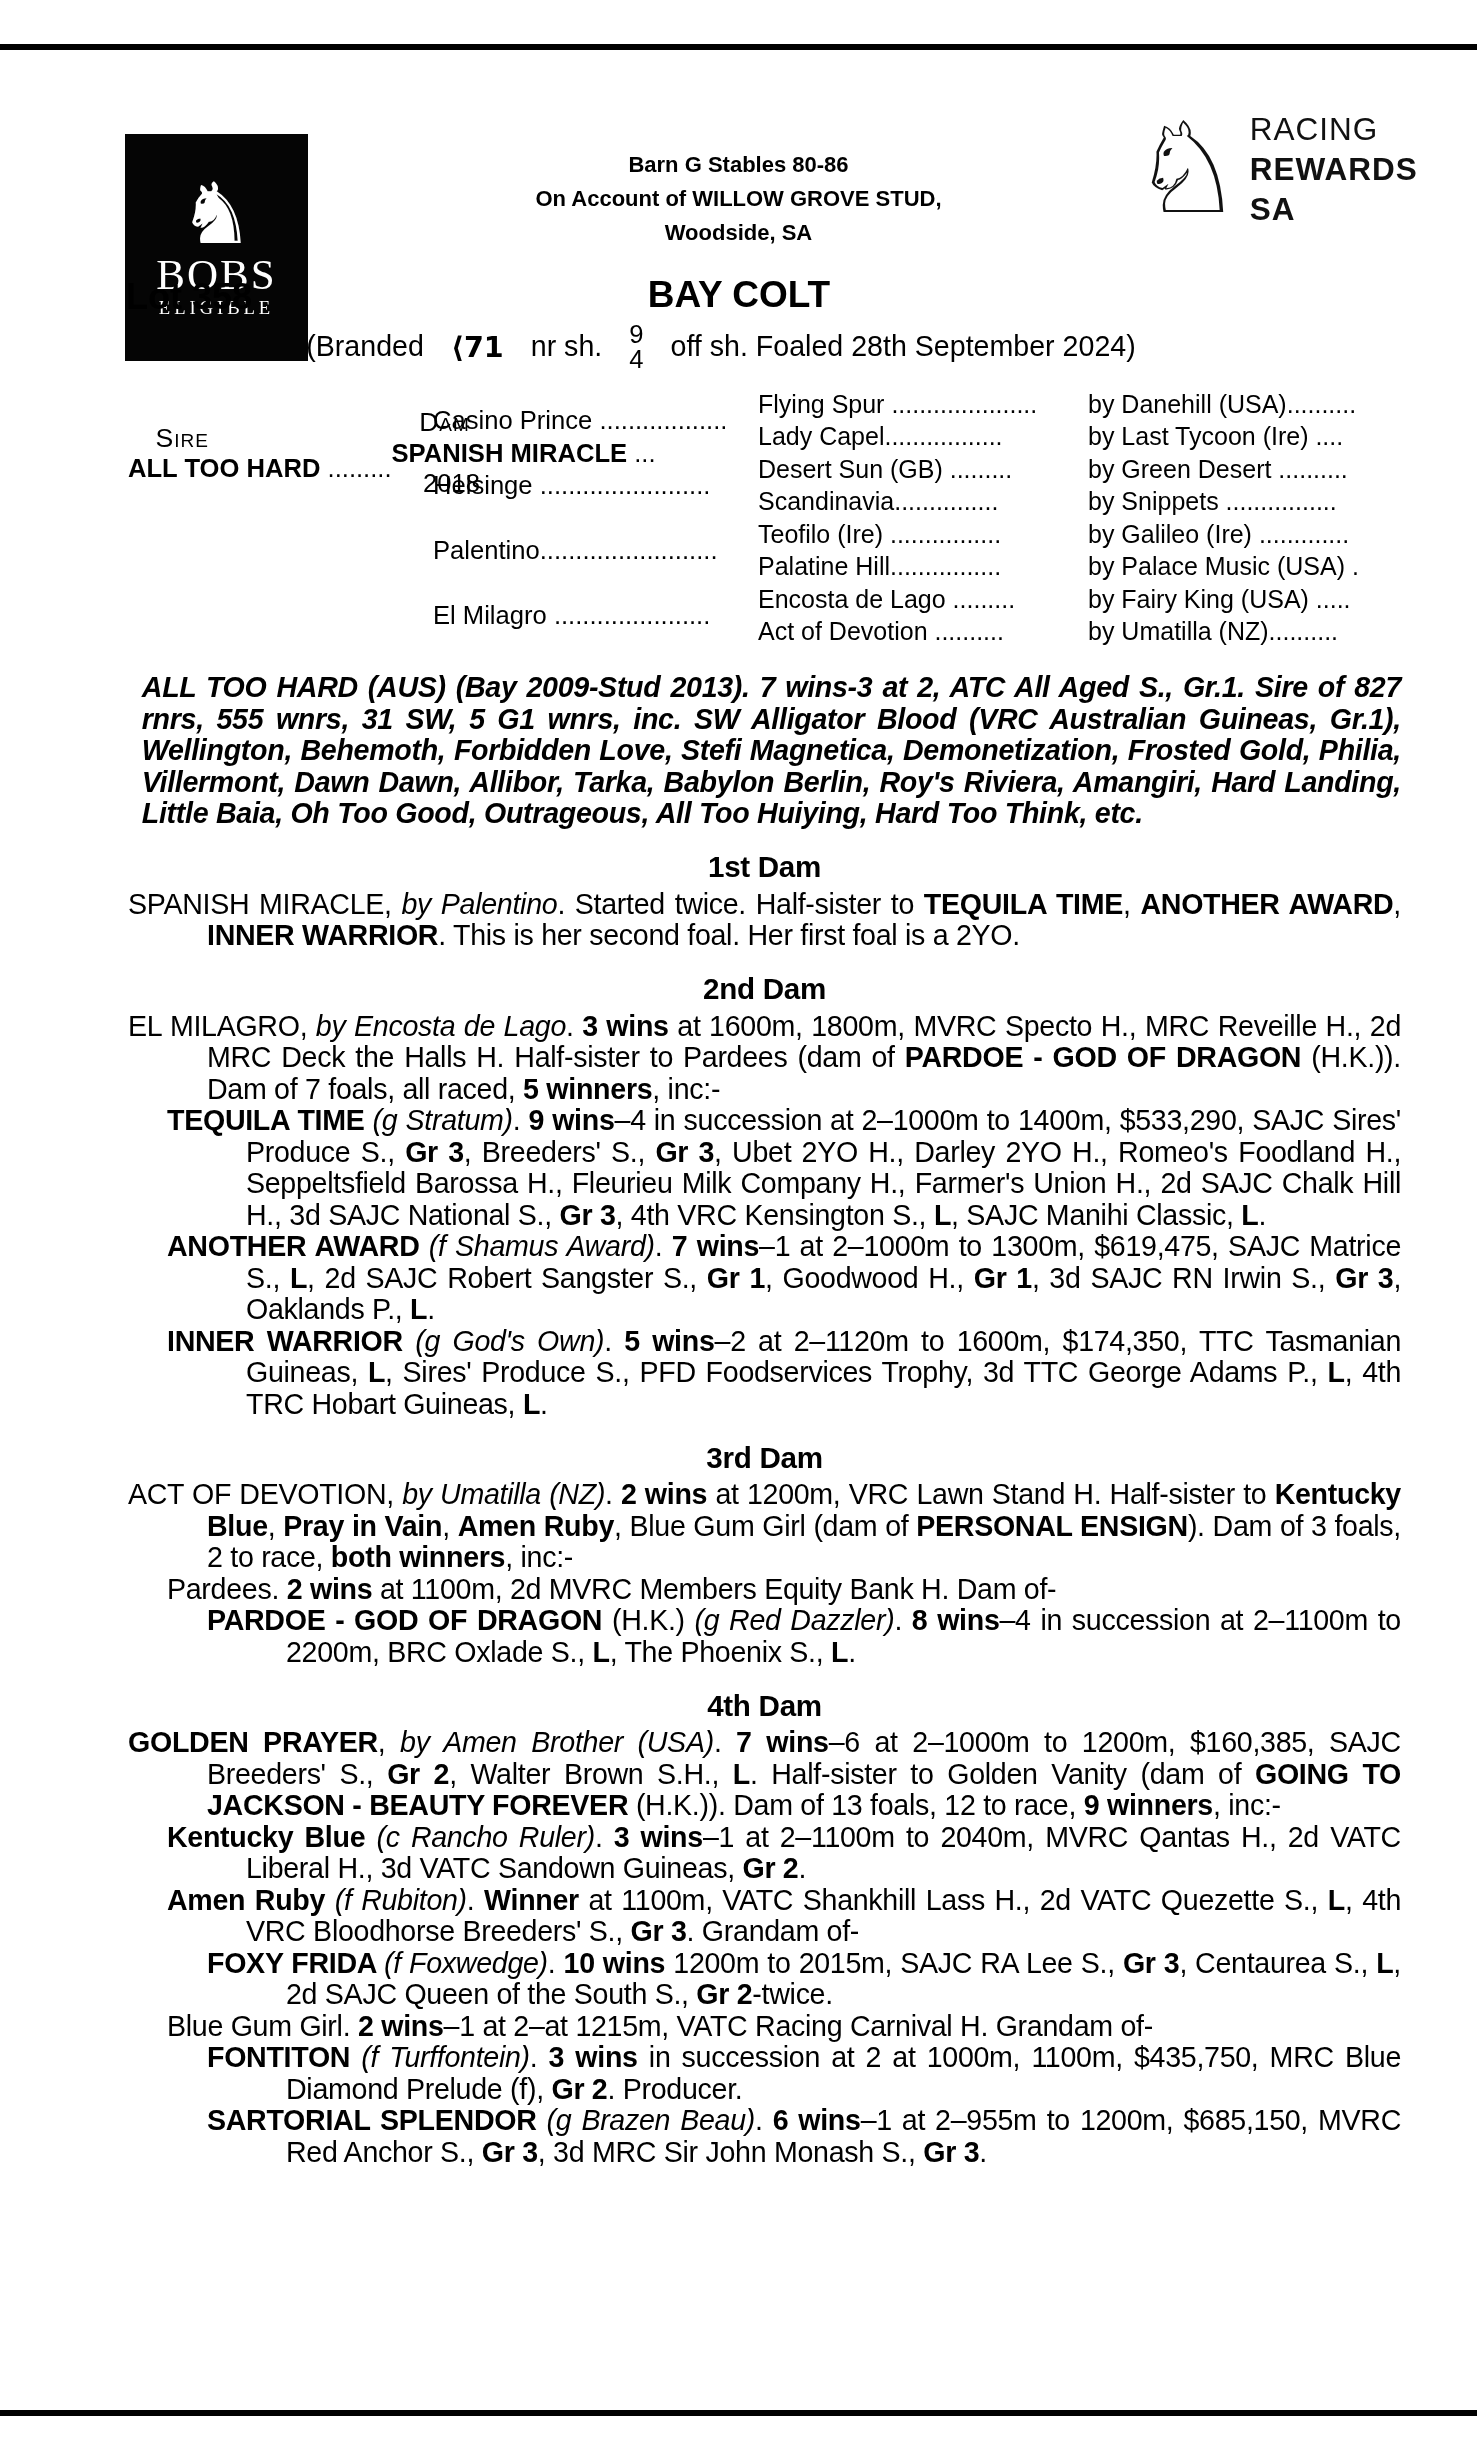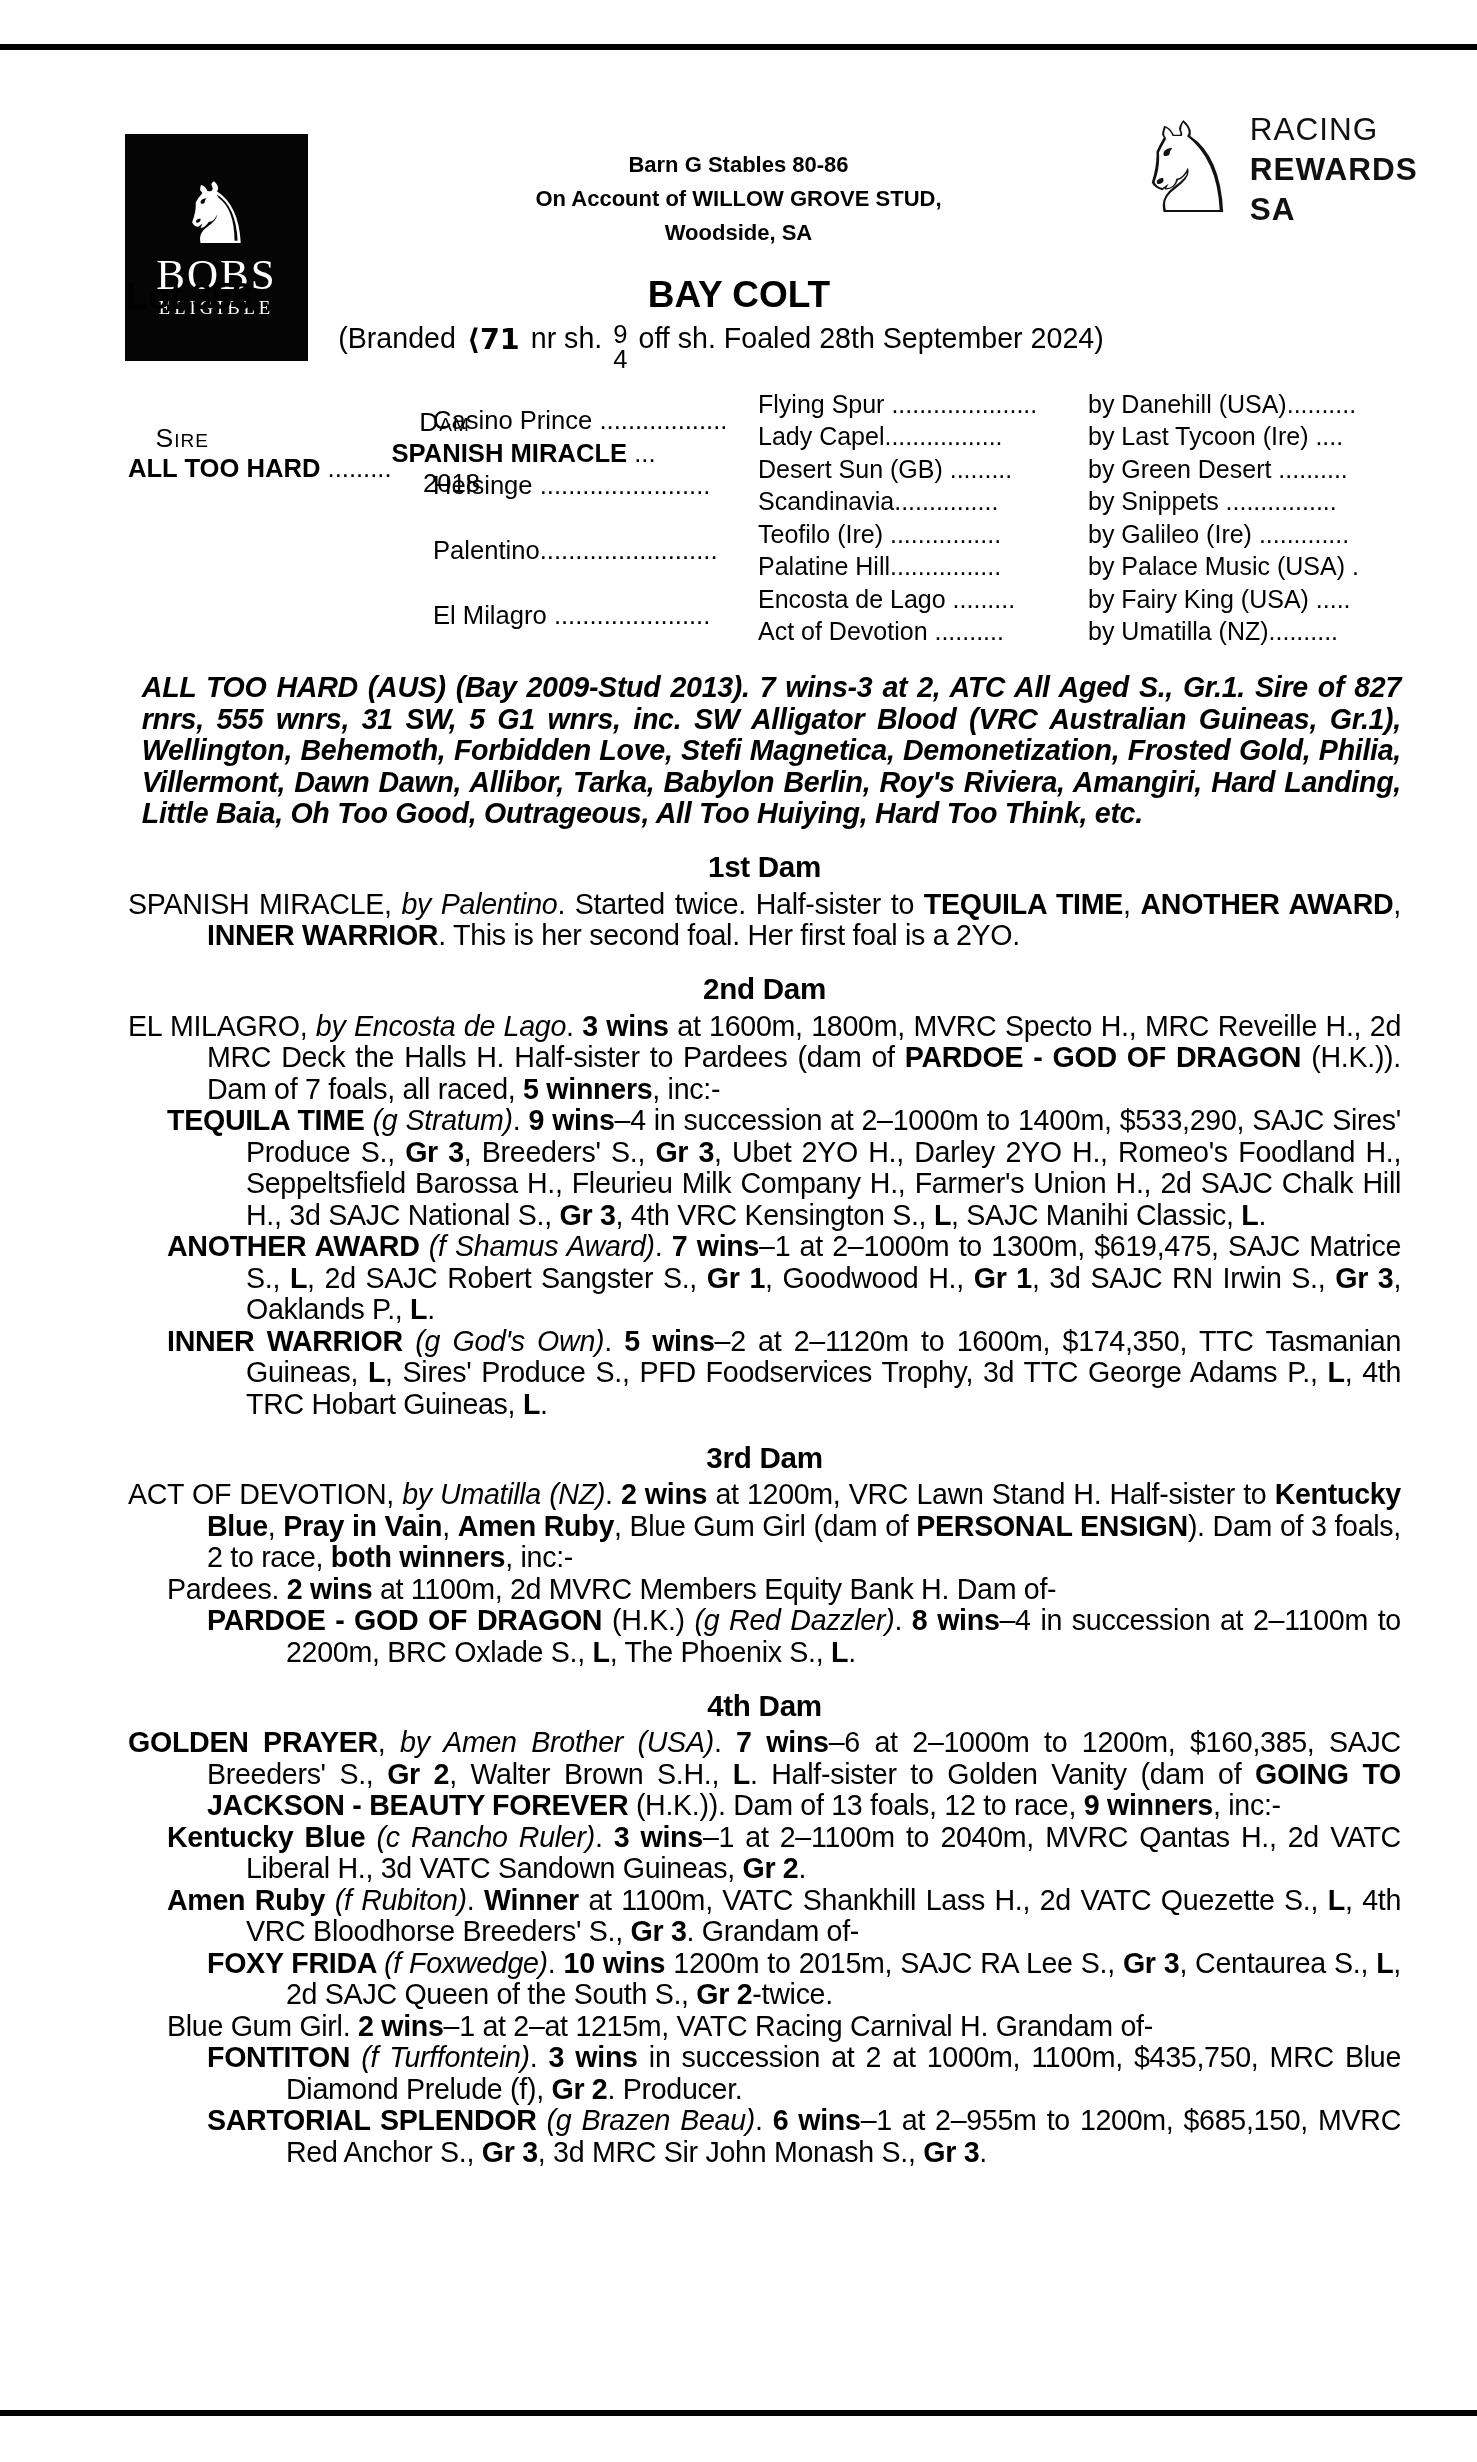--- a/index.html
+++ b/index.html
@@ -23,21 +23,21 @@
   
   .rr{position:absolute;left:1131px;top:106px;display:flex;align-items:center;gap:5.9px;}
   .rr .horse{font-family:"DejaVu Sans",sans-serif;font-size:126px;line-height:1;color:#111;}
   .rr .txt{display:flex;flex-direction:column;font-size:31.5px;line-height:40px;letter-spacing:1px;color:#111;}
   .rr .r1{font-weight:normal;}
   .rr .r2,.rr .r3{font-weight:bold;}
 
   .lot{position:absolute;left:126px;top:276px;font-weight:bold;font-size:36px;}
   .title{position:absolute;left:0;top:274px;width:1478px;text-align:center;font-weight:bold;font-size:37px;}
   .branded{position:absolute;left:0;top:322px;width:1442px;display:flex;justify-content:center;
-           align-items:flex-start;gap:11px;font-size:28.6px;}
+           align-items:center;gap:27px;font-size:28.6px;}
   .branded .brand{font-weight:bold;font-family:"DejaVu Sans",sans-serif;}
   .branded .frac{display:flex;flex-direction:column;align-items:center;font-size:25.6px;line-height:24.6px;}
 
   
   .ped{position:absolute;left:128px;top:388px;width:1273px;display:flex;font-size:25.6px;}
   .colA{width:305px;display:flex;flex-direction:row;}
   .colA .gen1{height:130px;display:flex;flex-direction:column;justify-content:center;line-height:30.5px;}
   .colA .glabel{font-variant:small-caps;font-size:26.6px;padding-left:27.6px;letter-spacing:1px;}
   .colA .gname{font-weight:bold;white-space:nowrap;}
   .colA .gname .dots{font-weight:normal;}

